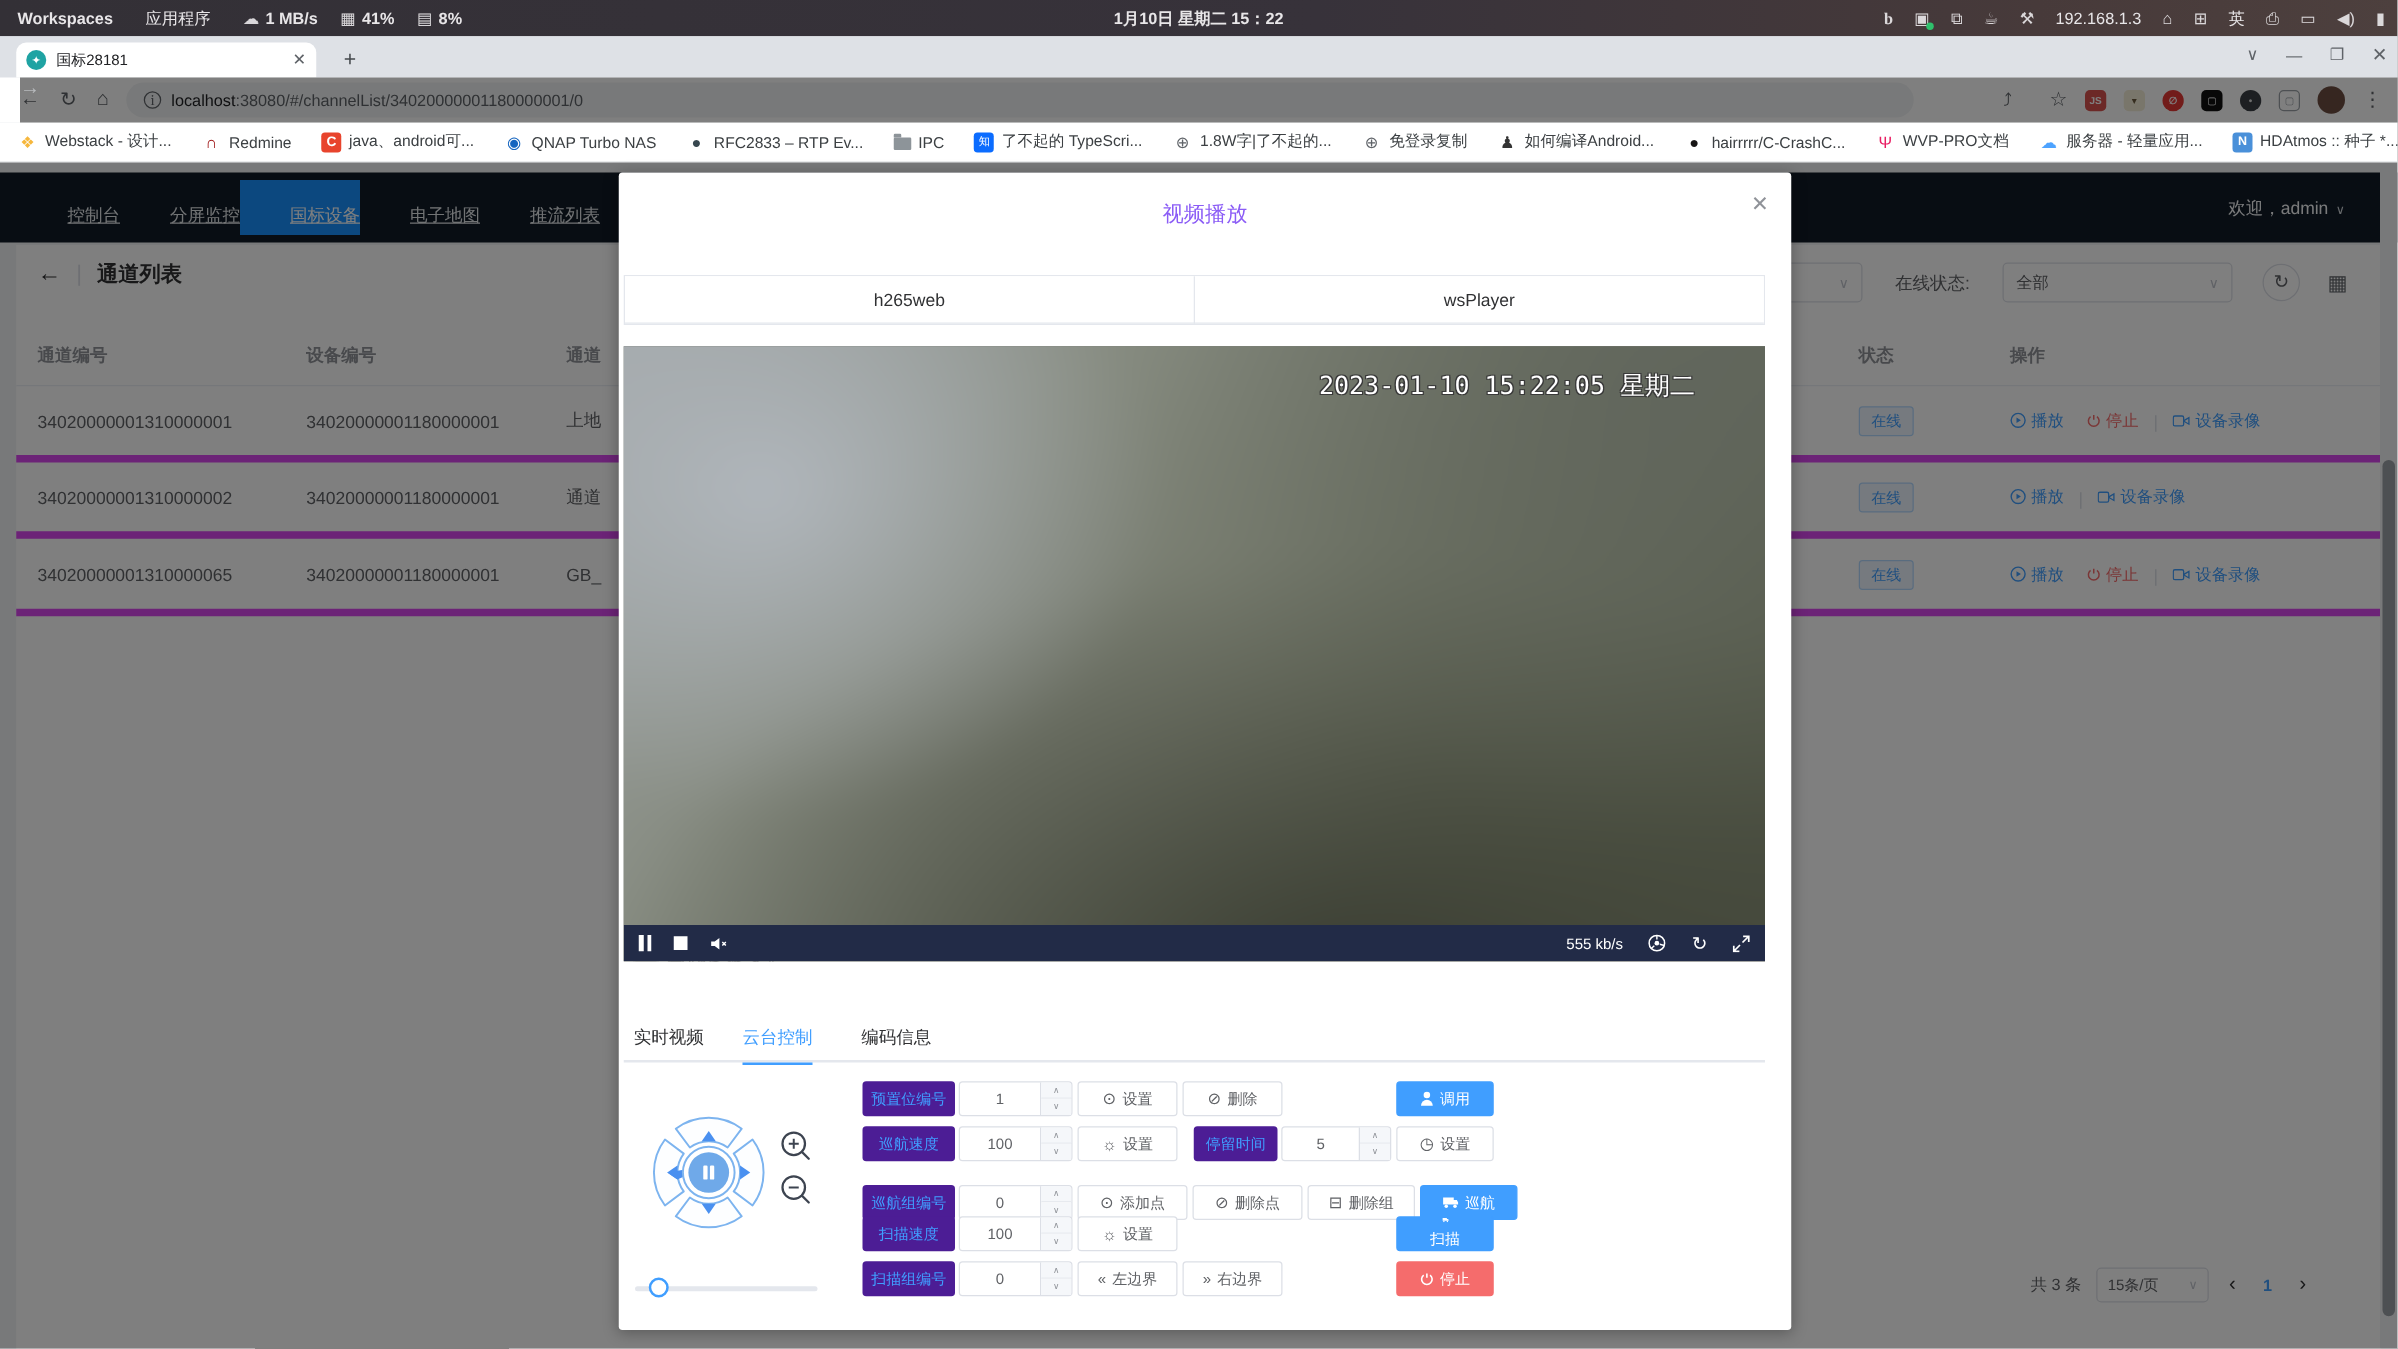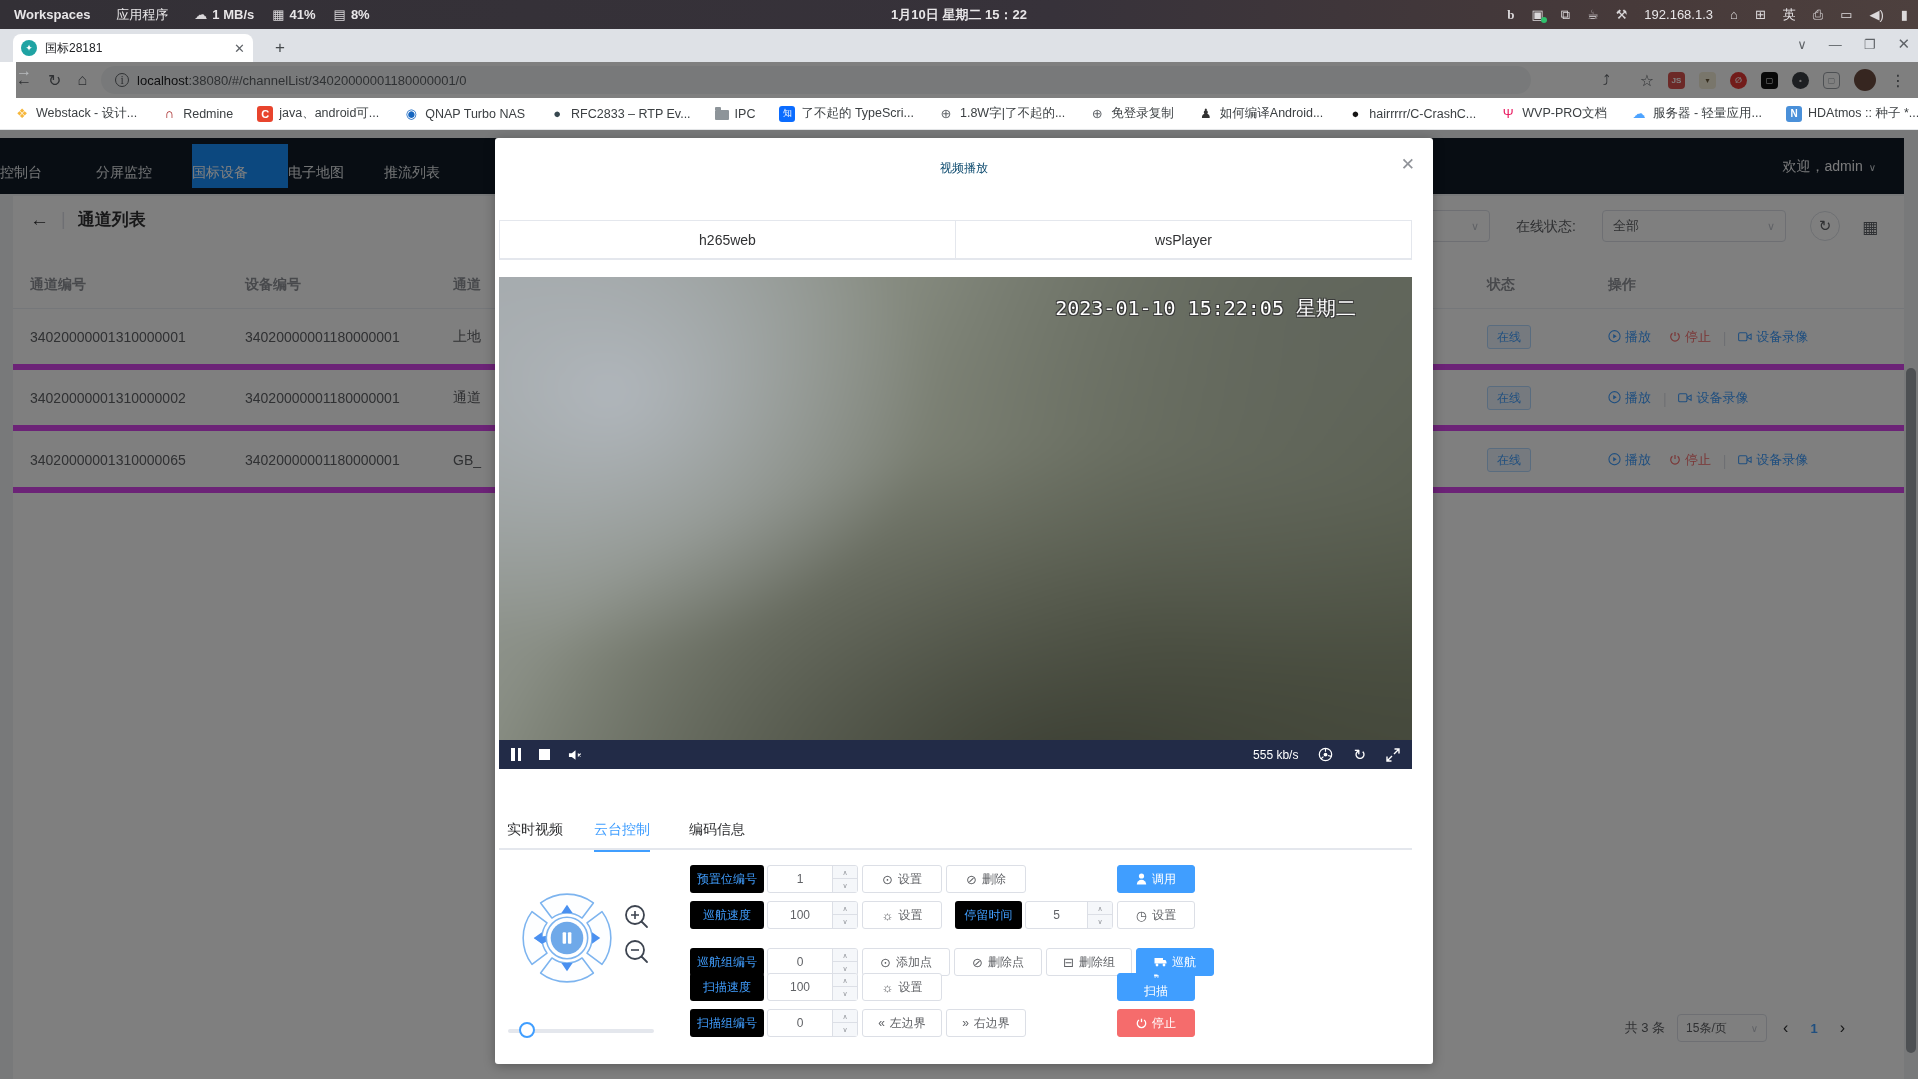--- a/index.html
+++ b/index.html
@@ -40,21 +40,21 @@
 .bookbar { position:absolute; left:0; top:98px; width:100%; height:32px; background:#fff; border-bottom:1px solid #e4e6e8;
   display:flex; align-items:center; gap:24px; padding:0 14px; font-size:12.5px; color:#3c4043; }
 .bm { display:flex; align-items:center; gap:6px; white-space:nowrap; }
 .bmfav { width:16px; height:16px; display:flex; align-items:center; justify-content:center; font-size:13px; border-radius:3px; }
 .fold { width:14px; height:10px; background:#8d9499; border-radius:1px; position:relative; margin-top:2px; }
 .fold::before { content:""; position:absolute; top:-3px; left:0; width:6px; height:3px; background:#8d9499; border-radius:1px 1px 0 0; }
 
 
 .page { position:absolute; left:0; top:130px; width:1918px; height:949px; background:#f0f2f5; }
 .appnav { position:absolute; left:0; top:8px; width:100%; height:56px; background:#101b27; display:flex; align-items:center; }
-.navitem { width:96px; height:44px; line-height:56px; text-align:left; color:#e3e6e9; font-size:14px; }
+.navitem { width:96px; height:44px; line-height:56px; text-align:right; color:#e3e6e9; font-size:14px;text-decoration:underline; }
 .navitem.active { background:#1890ff; color:#fff; }
 .welcome { position:absolute; right:42px; top:8px; height:56px; line-height:56px; color:#f2f3f5; font-size:14px; }
 .welcome .caret { font-size:10px; margin-left:6px; color:#cfd3d8; }
 .card { position:absolute; left:13px; top:66px; width:1892px; height:883px; background:#fff; }
 .crumb { position:absolute; left:17px; top:12px; display:flex; align-items:center; gap:12px; }
 .backarrow { font-size:19px; color:#303133; }
 .crumb .sep { color:#dcdfe6; font-size:18px; }
 .crumb .title { font-size:17px; font-weight:bold; color:#303133; }
 .filter-label { position:absolute; left:1503px; top:22px; font-size:14px; color:#606266; }
 .esel { position:absolute; height:32px; border:1px solid #dcdfe6; border-radius:4px; background:#fff; font-size:13px; color:#606266;
@@ -76,21 +76,21 @@
 .pgsel .caret { margin-left:auto; color:#c0c4cc; font-size:10px; }
 .pgarrow { color:#303133; font-size:16px; padding:0 4px; }
 .pgnum { color:#409eff; font-weight:bold; font-size:13px; padding:0 6px; }
 .scrolltrack { position:absolute; right:0; top:0; width:14px; height:100%; background:#f1f3f4; }
 .scrollthumb { position:absolute; right:2px; top:238px; width:10px; height:685px; border-radius:5px; background:#9aa0a6; }
 .dim { position:absolute; left:0; top:0; width:100%; height:100%; background:rgba(0,0,0,.5); z-index:10; }
 
 
 .modal { position:absolute; left:495px; top:138px; width:938px; height:926px; background:#fff; border-radius:3px; z-index:20;
   box-shadow:0 2px 12px rgba(0,0,0,.3); }
-.mtitle { position:absolute; top:22px; width:100%; text-align:center; font-size:12px; color:#0c4a6e; }
+.mtitle { position:absolute; top:22px; width:100%; text-align:center; font-size:17px; color:#8b5cf6; }
 .mclose { position:absolute; top:16px; right:18px; color:#909399; font-size:17px; }
 .ptabs { position:absolute; left:4px; top:82px; width:913px; height:40px; display:flex; border:1px solid #e4e7ed; }
 .ptab { flex:1; text-align:center; line-height:38px; font-size:14px; color:#303133; border-right:1px solid #e4e7ed; border-bottom:1px solid #e4e7ed; background:#fff; }
 .ptab:last-child { border-right:none; }
 .ptab.active { color:#409eff; border-bottom:none; }
 
 .video { position:absolute; left:4px; top:139px; width:913px; height:492px; background:#565b51; overflow:hidden; }
 .vblur { position:absolute; inset:-50px; filter:blur(16px);
   background:
    radial-gradient(ellipse 520px 420px at 16% 28%, rgba(178,184,190,.95), rgba(178,184,190,0) 62%),
@@ -115,21 +115,21 @@
 .stab { position:absolute; top:0; height:40px; line-height:38px; font-size:14px; color:#303133; }
 .stab.active { color:#409eff; }
 .stab.active::after { content:""; position:absolute; left:0; bottom:-2px; width:100%; height:2px; background:#409eff; }
 
 .ptzpad { position:absolute; left:25px; top:753px; }
 .zoomic { position:absolute; }
 .slider { position:absolute; left:13px; top:891px; width:146px; height:4px; background:#e4e7ed; border-radius:2px; }
 .shandle { position:absolute; left:11px; top:-7px; width:16px; height:16px; border-radius:50%; background:#fff; border:2px solid #409eff; }
 
 .frow { position:absolute; height:28px; font-size:12px; }
-.flabel { position:absolute; height:28px; line-height:28px; background:#000000; color:#409eff; border-radius:3px; text-align:center; font-size:12px; }
+.flabel { position:absolute; height:28px; line-height:28px; background:#4c1d95; color:#409eff; border-radius:3px; text-align:center; font-size:12px; }
 .inum { position:absolute; width:91px; height:28px; border:1px solid #dcdfe6; border-radius:3px; background:#fff; }
 .inum input { position:absolute; left:0; top:0; width:64px; height:26px; border:none; outline:none; text-align:center; font-size:12px; color:#606266; background:transparent; font-family:inherit; }
 .ictl { position:absolute; right:0; top:0; width:25px; height:26px; border-left:1px solid #dcdfe6; }
 .ictl span { display:block; height:13px; line-height:13px; text-align:center; font-size:7px; color:#909399; background:#f5f7fa; }
 .ictl span:first-child { border-bottom:1px solid #dcdfe6; border-radius:0 2px 0 0; }
 .ebtn { position:absolute; height:28px; border:1px solid #dcdfe6; border-radius:3px; background:#fff; color:#606266; font-size:12px;
   display:inline-flex; align-items:center; justify-content:center; gap:5px; padding:0 10px; white-space:nowrap; }
 .ebtn .big { font-size:13px; }
 .ebtn.primary { background:#409eff; border-color:#409eff; color:#fff; }
 .ebtn.danger { background:#f56c6c; border-color:#f56c6c; color:#fff; }

